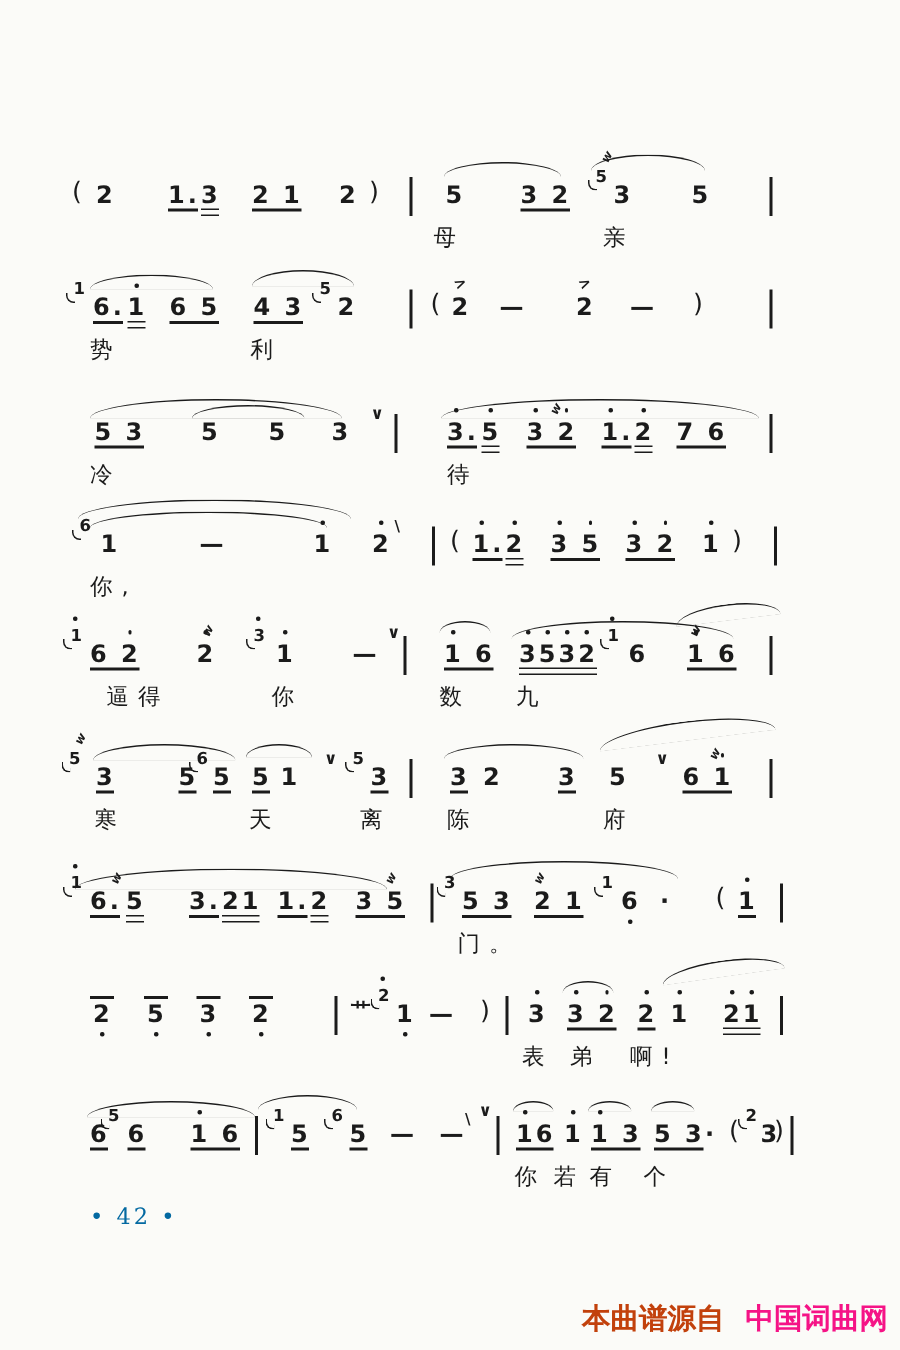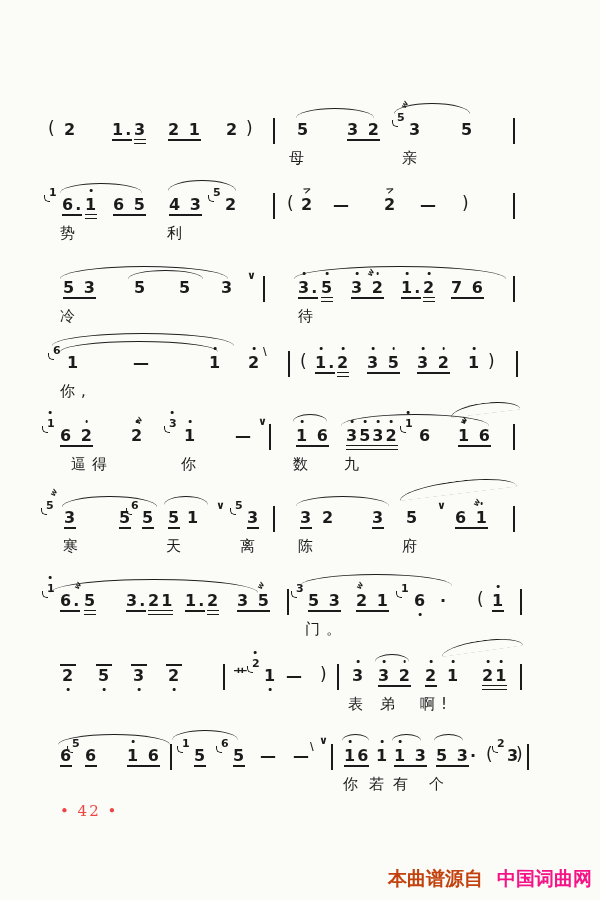--- a/index.html
+++ b/index.html
@@ -32,21 +32,21 @@
   .sl{font-size:10px;transform:rotate(18deg);}
   .tr{position:absolute;top:-12px;left:4px;font:bold italic 8px "DejaVu Sans",sans-serif;
       transform:rotate(-62deg);letter-spacing:0;}
   .acc{position:absolute;top:-13px;left:2px;font:bold 10px "DejaVu Sans",sans-serif;
       transform:rotate(-24deg);letter-spacing:0;}
   .slur{position:absolute;border-top:1.6px solid currentColor;
       border-radius:50% 50% 0 0 / 100% 100% 0 0;transform-origin:left bottom;}
   .lyr{position:absolute;top:27px;font:15px "DejaVu Sans",sans-serif;letter-spacing:6px;
       white-space:pre;color:#1b1b1b;}
   .pageno{position:absolute;left:60px;top:802px;font:15px "DejaVu Serif",serif;
-      color:#ef4444;letter-spacing:2px;}
+      color:#0369a1;letter-spacing:2px;}
   .footer{position:absolute;left:388px;top:866px;font:bold 19px "DejaVu Sans",sans-serif;
       white-space:pre;}
   .footer .pre{color:#c2410c;}
   .footer .site{margin-left:14px;}
 </style>
 </head>
 <body style="background: rgb(251, 251, 248);">
 
 <div class="score" id="score" style="color: rgb(27, 27, 27);">
     <div class="sys" style="top: 122px;">

